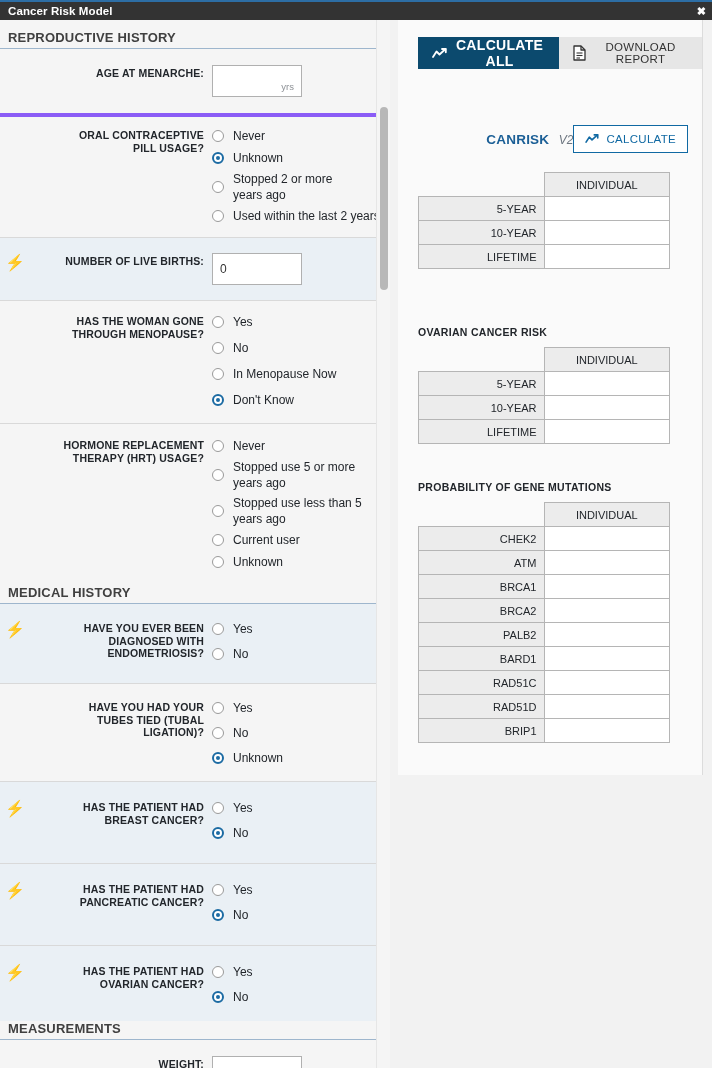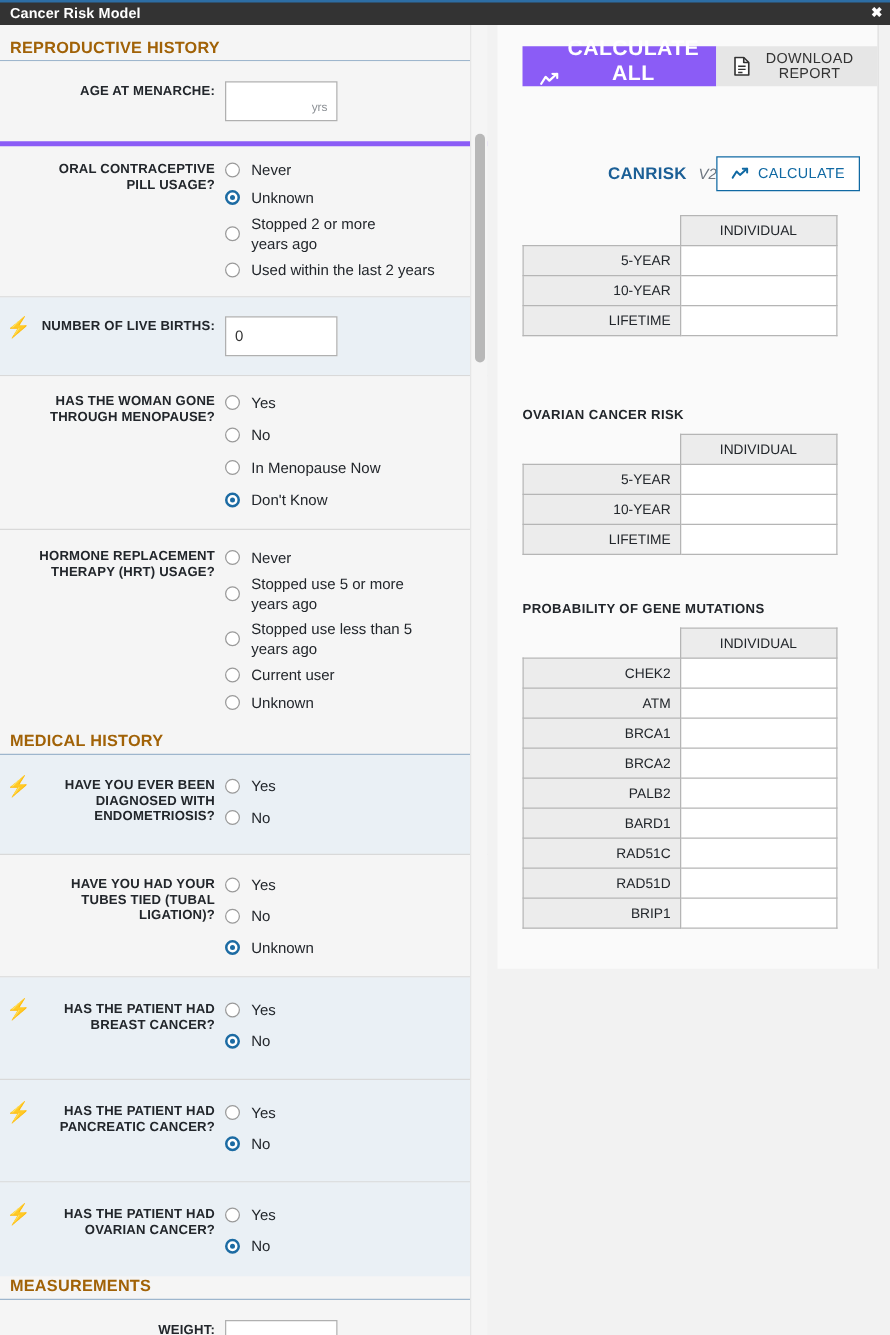--- a/index.html
+++ b/index.html
@@ -54,21 +54,21 @@
     border-left: 1px solid #e6e6e6;
   }
   #left-scroll-thumb {
     position: absolute; top: 87px; left: 3px;
     width: 8px; height: 183px;
     background: #b8b8b8;
     border-radius: 4px;
   }
 
   .section-head {
-    color: #a16207;
+    color: #404040;
     font-size: 13px;
     font-weight: bold;
     letter-spacing: 0.2px;
     padding: 0 10px 3px 8px;
     border-bottom: 1px solid #9eb6cd;
     margin: 0 10px 0 0;
   }
 
   .qrow {
     display: flex;
@@ -95,20 +95,21 @@
     width: 150px;
     text-align: right;
     font-size: 10.5px;
     font-weight: bold;
     color: #22262b;
     letter-spacing: 0.15px;
     line-height: 12.5px;
     padding-right: 8px;
     padding-top: 2px;
     text-transform: uppercase;
+    margin-left: 32px;
   }
 
   .qcontrol { flex: 1 1 auto; padding-top: 0px; }
 
   
   .opt {
     display: flex; align-items: center;
     margin-bottom: 4px;
     min-height: 18px;
   }
@@ -170,27 +171,27 @@
     background: #fafafa;
     border-right: 1px solid #dcdcdc;
   }
 
   #btn-group {
     position: absolute; top: 17px; left: 20px;
     display: flex;
     height: 32px;
   }
   #btn-calc-all {
-    background: #8b5cf6;
+    background: #0c4a6e;
     color: #ffffff;
-    font-size: 17px;
+    font-size: 14px;
     font-weight: bold;
     letter-spacing: 0.3px;
     padding: 0 14px;
-    display: flex; align-items: flex-end;
+    display: flex; align-items: center;
     border: none; cursor: pointer;
     font-family: "Liberation Sans", sans-serif;
   }
   #btn-download {
     background: #e6e6e6;
     color: #333333;
     font-size: 11.5px;
     letter-spacing: 0.3px;
     padding: 0 14px;
     display: flex; align-items: center;

